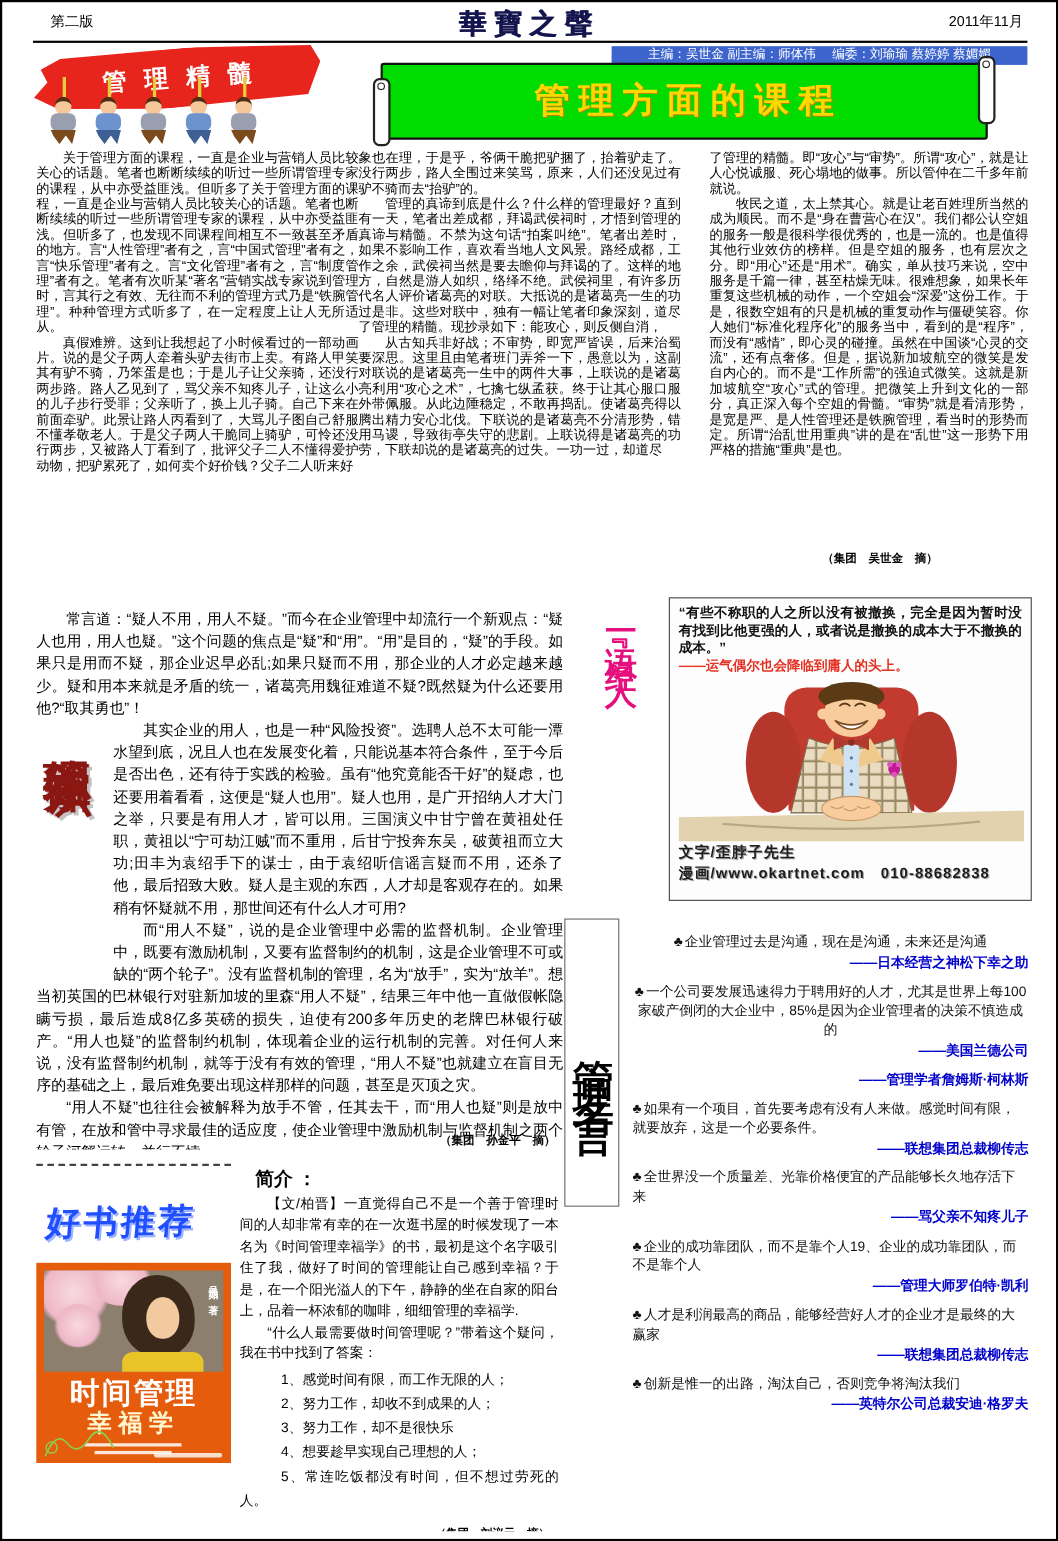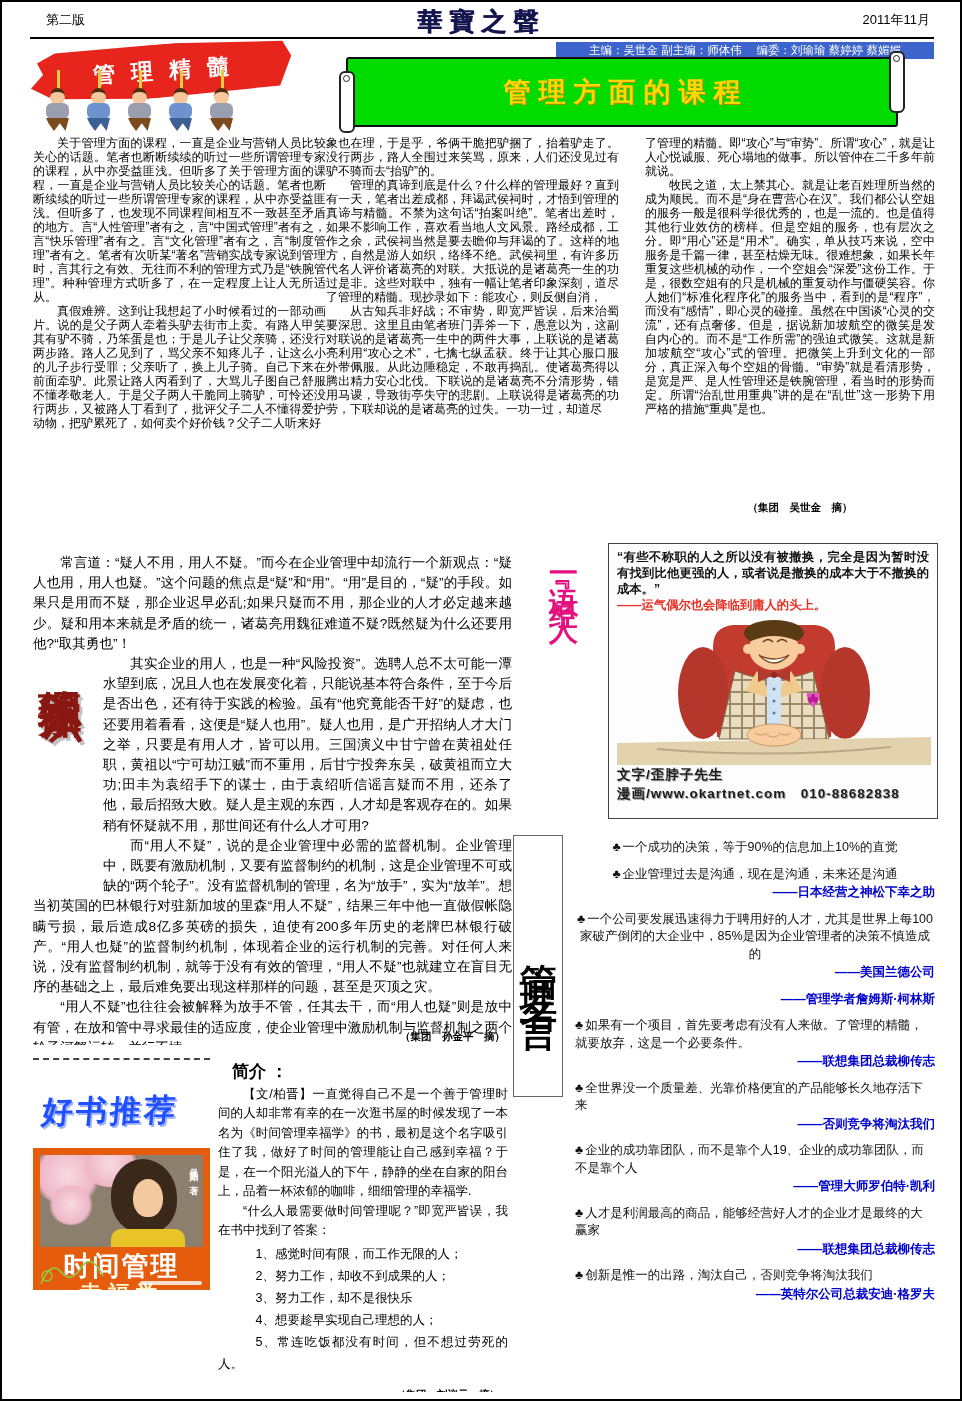--- a/index.html
+++ b/index.html
@@ -47,21 +47,21 @@
   .kid-a .torso{background:#6d93cf;} .kid-a .legs{background:#3e5f93;}
   .kid-b .torso{background:#9a9fb0;} .kid-b .legs{background:#7b4a1d;}
 
   
   .course-banner{
     position:absolute;left:346px;top:57px;width:552px;height:70px;
     background:#00dc00;border:2px solid #111;border-radius:3px;box-sizing:border-box;
     display:flex;align-items:center;justify-content:center;
   }
   .course-title{
-    color:#ffd800;font-weight:bold;font-size:27px;letter-spacing:8px;text-indent:8px;
+    color:#ffd800;font-weight:bold;font-size:32px;letter-spacing:8px;text-indent:8px;
     text-shadow:1px 1px 0 #b8860b;font-family:Liberation Mono, monospace;
   }
   .curl{position:absolute;width:12px;height:58px;background:#fff;border:2px solid #222;border-radius:6px;}
   .curl-l{left:-9px;bottom:-8px;} .curl-r{right:-9px;top:-8px;}
   .curl::after{content:"";position:absolute;top:2px;left:2px;width:5px;height:5px;border:1px solid #222;border-radius:50%;}
 
   
   .a1col{position:absolute;top:136px;height:402px;width:293px;overflow:hidden;
     font-size:12px;line-height:14px;text-align:justify;}
   .a1c1{left:33px;} .a1c2{left:326px;} .a1c3{left:645px;width:290px;}
@@ -120,21 +120,21 @@
 
   
   .dash-sep{position:absolute;left:33px;top:1058px;width:177px;border-top:2px dashed #444;}
   .book-title{
     position:absolute;left:42px;top:1090px;width:180px;
     font-size:31px;font-weight:bold;color:#1f4fff;letter-spacing:3px;
     transform:skewX(-6deg) rotate(-1deg);
     text-shadow:2px 2px 0 #9db3ff;
     font-family:"Liberation Serif","DejaVu Serif",serif;
   }
-  .book-cover{position:absolute;left:33px;top:1148px;width:177px;height:142px;background:#e45c0c;overflow:hidden;}
+  .book-cover{position:absolute;left:33px;top:1148px;width:177px;height:182px;background:#e45c0c;overflow:hidden;}
   .bc-photo{position:absolute;left:7px;top:7px;width:163px;height:92px;background:#8d7f6e;overflow:hidden;}
   .bc-blossom{position:absolute;border-radius:50%;background:radial-gradient(circle,#f8d9e2 0%,#eeb7c8 60%,transparent 72%);}
   .bb1{left:-8px;top:-10px;width:70px;height:60px;}
   .bb2{left:40px;top:-14px;width:60px;height:46px;}
   .bb3{left:8px;top:30px;width:46px;height:40px;}
   .bc-hair{position:absolute;right:26px;top:4px;width:66px;height:74px;background:#3a281a;border-radius:48% 52% 42% 46%;}
   .bc-face{position:absolute;right:40px;top:24px;width:30px;height:38px;background:#f3c9a0;border-radius:50% 50% 46% 46%;}
   .bc-sweater{position:absolute;right:18px;bottom:-4px;width:74px;height:22px;background:#e8c428;border-radius:10px 10px 0 0;}
   .bc-author{position:absolute;right:3px;top:6px;writing-mode:vertical-rl;text-orientation:upright;
     color:#fff;font-size:9px;letter-spacing:2px;font-weight:bold;}
@@ -292,40 +292,39 @@
   <div class="c-credits">文字/歪脖子先生</div>
   <div class="c-credits">漫画/www.okartnet.com　010-88682838</div>
 </div>
 
 <div class="maxims-box">
   <div class="maxims-vtitle">管理名言</div>
 </div>
 
 <div class="maxims-list">
   <div class="q">
-    <div class="q-text qc"><span class="bullet">♣</span><span>一个成功的决策，等于90%的信息加上10%的直觉</span></div>
   </div>
   <div class="q">
     <div class="q-text qc"><span class="bullet">♣</span><span>企业管理过去是沟通，现在是沟通，未来还是沟通</span></div>
     <div class="q-author">——日本经营之神松下幸之助</div>
   </div>
   <div class="q">
     <div class="q-text qc"><span class="bullet">♣</span><span>一个公司要发展迅速得力于聘用好的人才，尤其是世界上每100家破产倒闭的大企业中，85%是因为企业管理者的决策不慎造成的</span></div>
     <div class="q-author">——美国兰德公司</div>
   </div>
   <div class="q">
     <div class="q-author">——管理学者詹姆斯·柯林斯</div>
   </div>
   <div class="q">
-    <div class="q-text"><span class="bullet">♣</span><span>如果有一个项目，首先要考虑有没有人来做。了管理的精髓，就要放弃，这是一个必要条件。</span></div>
+    <div class="q-text"><span class="bullet">♣</span><span>如果有一个项目，首先要考虑有没有人来做。感觉时间有限，就要放弃，这是一个必要条件。</span></div>
     <div class="q-author">——联想集团总裁柳传志</div>
   </div>
   <div class="q">
     <div class="q-text"><span class="bullet">♣</span><span>全世界没一个质量差、光靠价格便宜的产品能够长久地存活下来</span></div>
-    <div class="q-author">——否则竞争将淘汰我们</div>
+    <div class="q-author">——骂父亲不知疼儿子</div>
   </div>
   <div class="q">
     <div class="q-text"><span class="bullet">♣</span><span>企业的成功靠团队，而不是靠个人19、企业的成功靠团队，而不是靠个人</span></div>
     <div class="q-author">——管理大师罗伯特·凯利</div>
   </div>
   <div class="q">
     <div class="q-text"><span class="bullet">♣</span><span>人才是利润最高的商品，能够经营好人才的企业才是最终的大赢家</span></div>
     <div class="q-author">——联想集团总裁柳传志</div>
   </div>
   <div class="q">
@@ -355,21 +354,21 @@
   <svg class="bc-doodle" viewBox="0 0 70 34">
     <path d="M4,30 Q14,6 24,18 T44,14 T66,22" stroke="#8fca4a" stroke-width="1.6" fill="none"></path>
     <circle cx="10" cy="22" r="5" stroke="#8fca4a" stroke-width="1.4" fill="none"></circle>
   </svg>
   <div class="bc-pub"></div>
 </div>
 
 <div class="book-intro">
   <div class="intro-heading">简介 ：</div>
   <p>【文/柏晋】一直觉得自己不是一个善于管理时间的人却非常有幸的在一次逛书屋的时候发现了一本名为《时间管理幸福学》的书，最初是这个名字吸引住了我，做好了时间的管理能让自己感到幸福？于是，在一个阳光溢人的下午，静静的坐在自家的阳台上，品着一杯浓郁的咖啡，细细管理的幸福学.</p>
-  <p>“什么人最需要做时间管理呢？”即宽严皆误，我在书中找到了答案：</p>
+  <p>“什么人最需要做时间管理呢？”带着这个疑问，我在书中找到了答案：</p>
   <ul class="intro-list">
     <li>1、感觉时间有限，而工作无限的人；</li>
     <li>2、努力工作，却收不到成果的人；</li>
     <li>3、努力工作，却不是很快乐</li>
     <li>4、想要趁早实现自己理想的人；</li>
     <li>5、常连吃饭都没有时间，但不想过劳死的人。</li>
   </ul>
   <div class="attr bi-attr">（集团　刘议元　摘）</div>
 </div>
 

